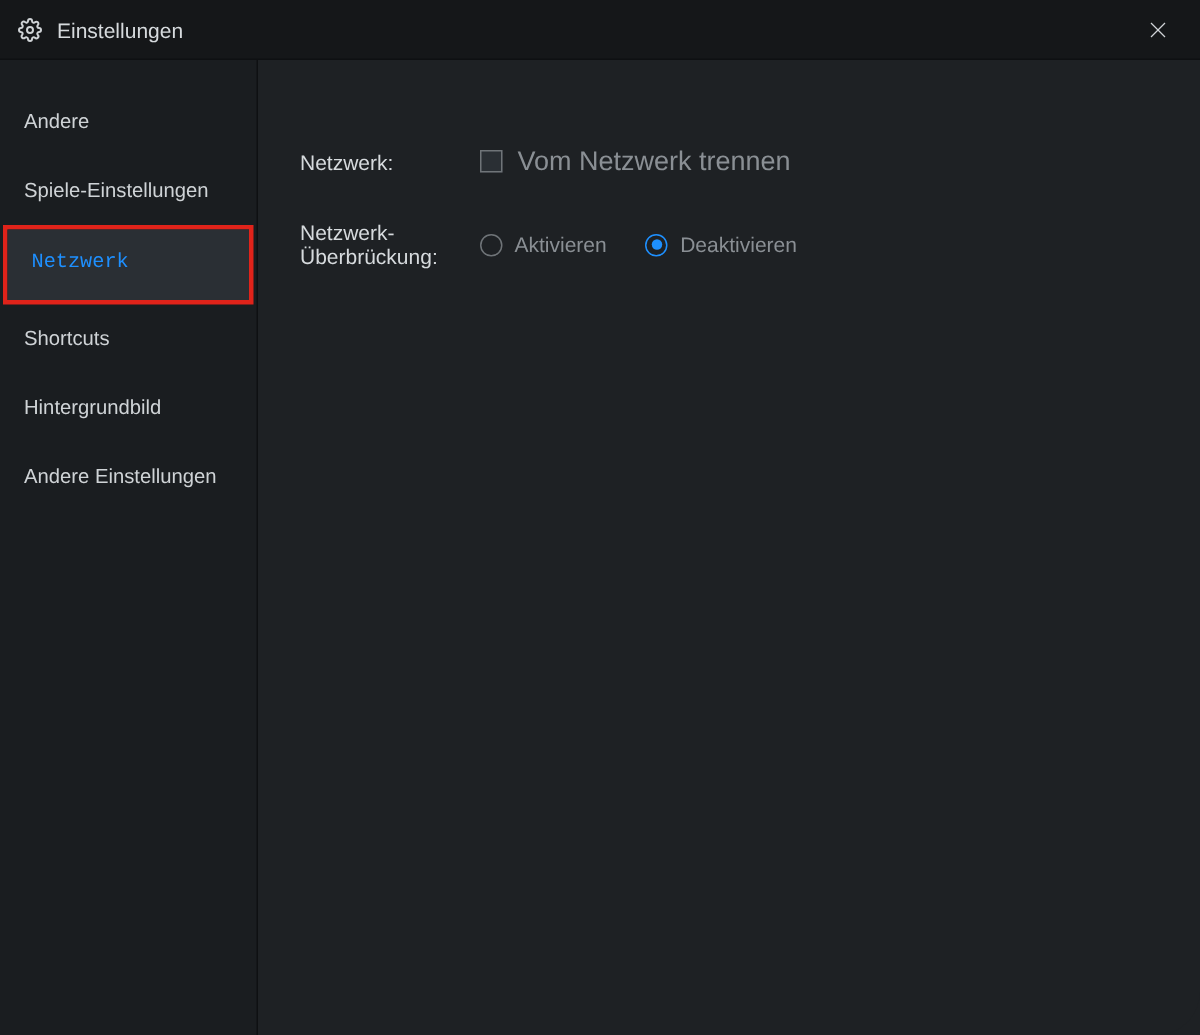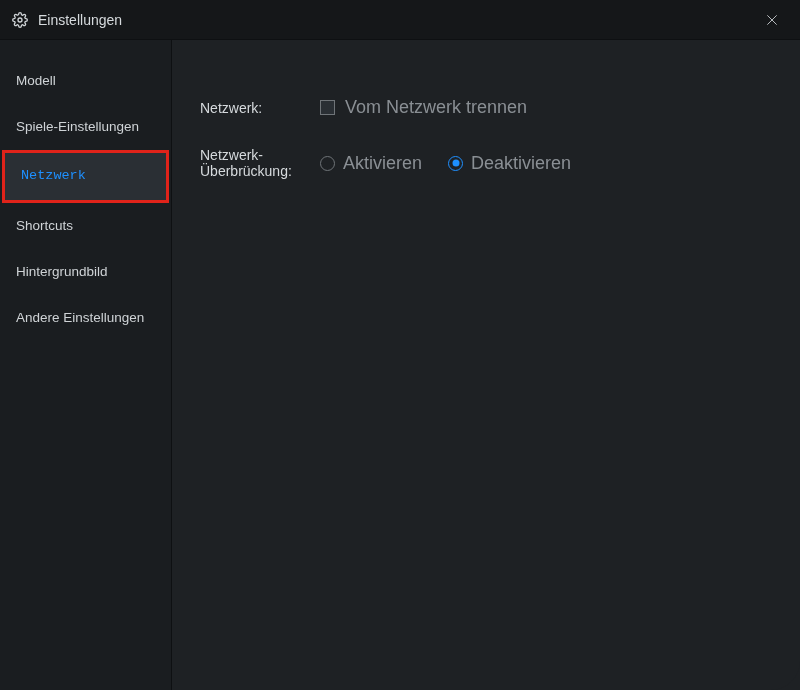--- a/index.html
+++ b/index.html
@@ -133,21 +133,21 @@
   .radio.selected .circle::after {
     content: "";
     position: absolute;
     left: 50%; top: 50%;
     width: 7px; height: 7px;
     border-radius: 50%;
     background: #1e90ff;
     transform: translate(-50%, -50%);
   }
   .radio .txt {
-    font-size: 18px;
+    font-size: 14px;
     color: #8a8f94;
   }
   
   .footer {
     height: 60px;
     border-top: 1px solid #0e1012;
     background: #1a1d20;
     display: flex;
     align-items: center;
     justify-content: flex-end;
@@ -192,21 +192,21 @@
         <line x1="4" y1="4" x2="20" y2="20"></line>
         <line x1="20" y1="4" x2="4" y2="20"></line>
       </svg>
     </span>
   </div>
 
   <div class="body">
 
     <div class="sidebar">
       <div class="side-item">
-        <span>Modell</span>
+        <span>Andere</span>
       </div>
       <div class="side-item">
         <span>Spiele-Einstellungen</span>
       </div>
       <div class="highlight-frame">
         <div class="side-item active">
           <span>Netzwerk</span>
         </div>
       </div>
       <div class="side-item">

